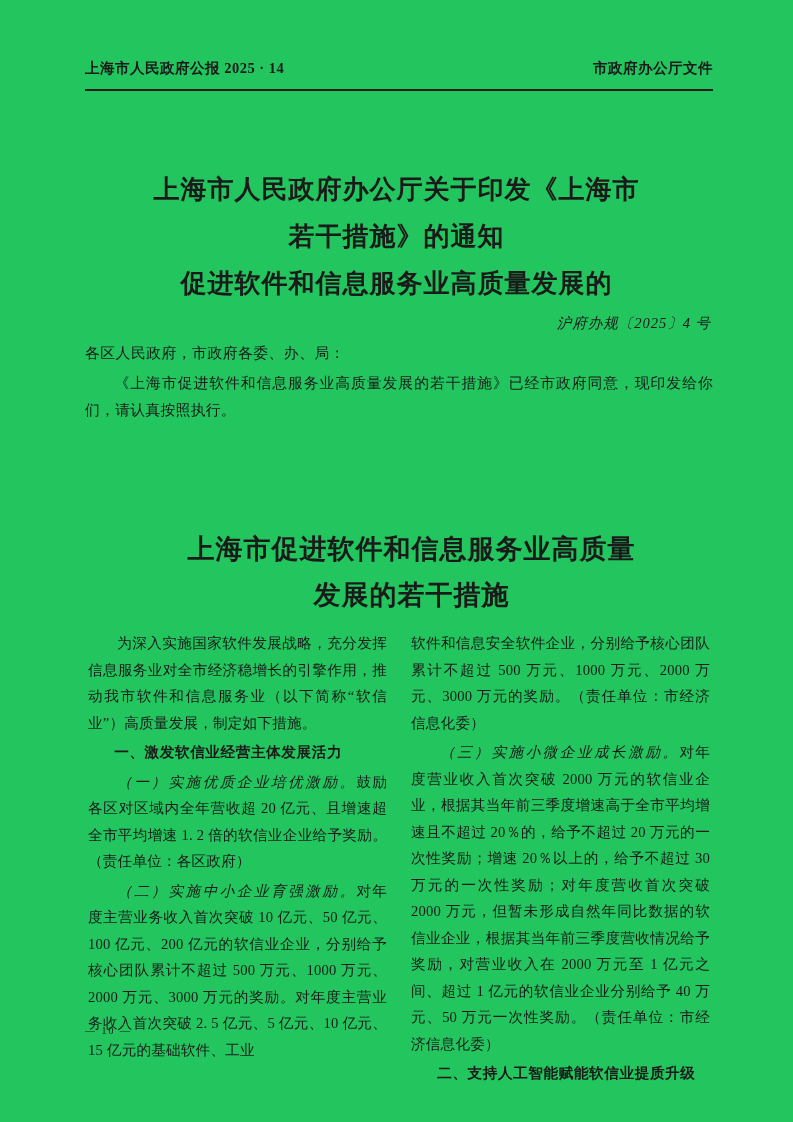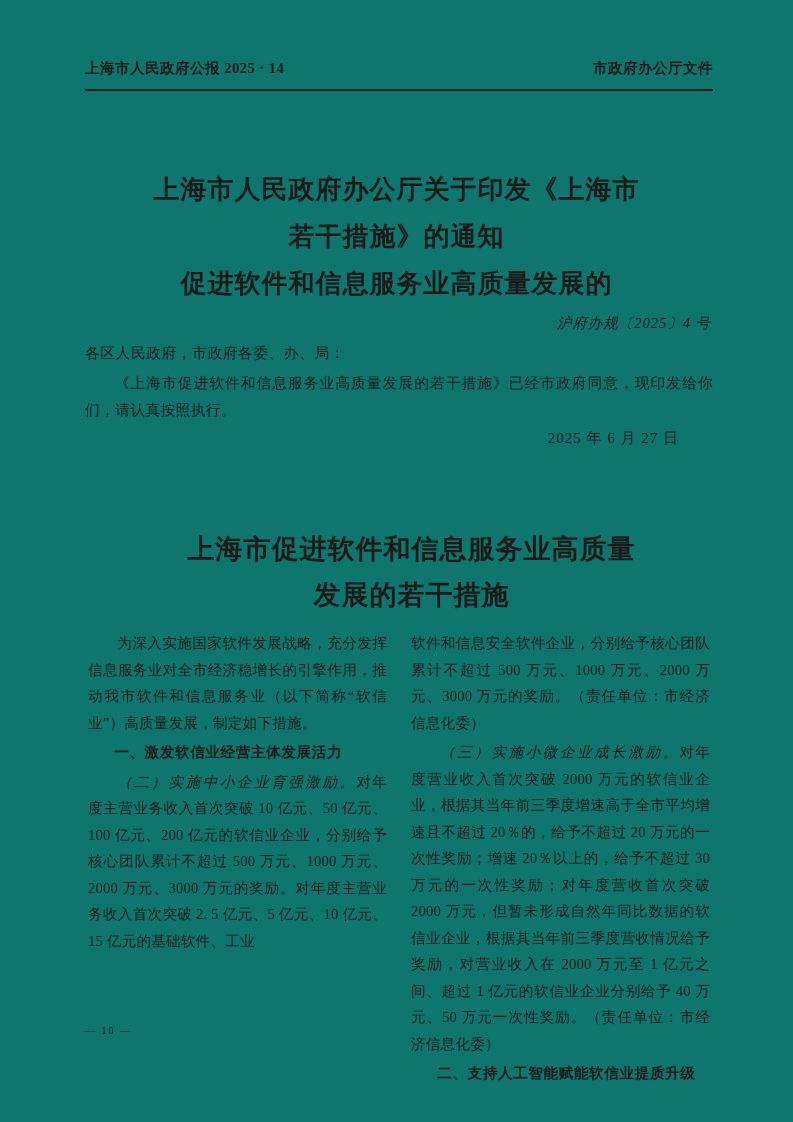--- a/index.html
+++ b/index.html
@@ -1,20 +1,20 @@
 <!DOCTYPE html>
 <html lang="zh"><head>
 <meta charset="utf-8">
 <style>
   html,body{margin:0;padding:0;background:#e8e8e8;}
   .page{
     position:relative;
     width:793px;height:1122px;
     margin:0 auto;
-    background:#0f766e;
+    background:#22c55e;
     font-family:"Liberation Serif","DejaVu Serif",serif;
     color:#1a1a1a;
     overflow:hidden;
   }
   
   .pg-header{
     position:absolute;top:59px;left:85px;right:80px;
     display:flex;justify-content:space-between;align-items:baseline;
     font-size:14.5px;font-weight:700;letter-spacing:.5px;
   }
@@ -98,32 +98,32 @@
     <span>促进软件和信息服务业高质量发展的</span>
   </h1>
 
   <div class="doc-number">沪府办规〔2025〕4 号</div>
 
   <p class="salutation">各区人民政府，市政府各委、办、局：</p>
 
   <p class="notice-body">《上海市促进软件和信息服务业高质量发展的若干措施》已经市政府同意，现印发给你们，请认真按照执行。</p>
 
   <div class="signature">
-    <div>2025 年 6 月 27 日</div>
   </div>
 
   <h2 class="measures-title">
     <span>上海市促进软件和信息服务业高质量</span>
     <span>发展的若干措施</span>
   </h2>
 
   <div class="columns">
     <div class="col" id="col-0">
         <p class="para"><span class="norm">为深入实施国家软件发展战略，充分发挥信息服务业对全市经济稳增长的引擎作用，推动我市软件和信息服务业（以下简称“软信业”）高质量发展，制定如下措施。</span></p>
         <p class="sec-heading">一、激发软信业经营主体发展活力</p>
+        <p class="para"><span class="kai">（一）实施优质企业培优激励。</span><span class="norm">鼓励各区对区域内全年营收超 20 亿元、且增速超全市平均增速 1. 2 倍的软信业企业给予奖励。（责任单位：各区政府）</span></p>
         <p class="para"><span class="kai">（二）实施中小企业育强激励。</span><span class="norm">对年度主营业务收入首次突破 10 亿元、50 亿元、100 亿元、200 亿元的软信业企业，分别给予核心团队累计不超过 500 万元、1000 万元、2000 万元、3000 万元的奖励。对年度主营业务收入首次突破 2. 5 亿元、5 亿元、10 亿元、15 亿元的基础软件、工业</span></p>
       </div>
     <div class="col" id="col-1">
         <p class="para cont"><span class="norm">软件和信息安全软件企业，分别给予核心团队累计不超过 500 万元、1000 万元、2000 万元、3000 万元的奖励。（责任单位：市经济信息化委）</span></p>
         <p class="para"><span class="kai">（三）实施小微企业成长激励。</span><span class="norm">对年度营业收入首次突破 2000 万元的软信业企业，根据其当年前三季度增速高于全市平均增速且不超过 20％的，给予不超过 20 万元的一次性奖励；增速 20％以上的，给予不超过 30 万元的一次性奖励；对年度营收首次突破 2000 万元，但暂未形成自然年同比数据的软信业企业，根据其当年前三季度营收情况给予奖励，对营业收入在 2000 万元至 1 亿元之间、超过 1 亿元的软信业企业分别给予 40 万元、50 万元一次性奖励。（责任单位：市经济信息化委）</span></p>
         <p class="sec-heading">二、支持人工智能赋能软信业提质升级</p>
       </div>
   </div>
 
   <div class="page-number">— 10 —</div>

